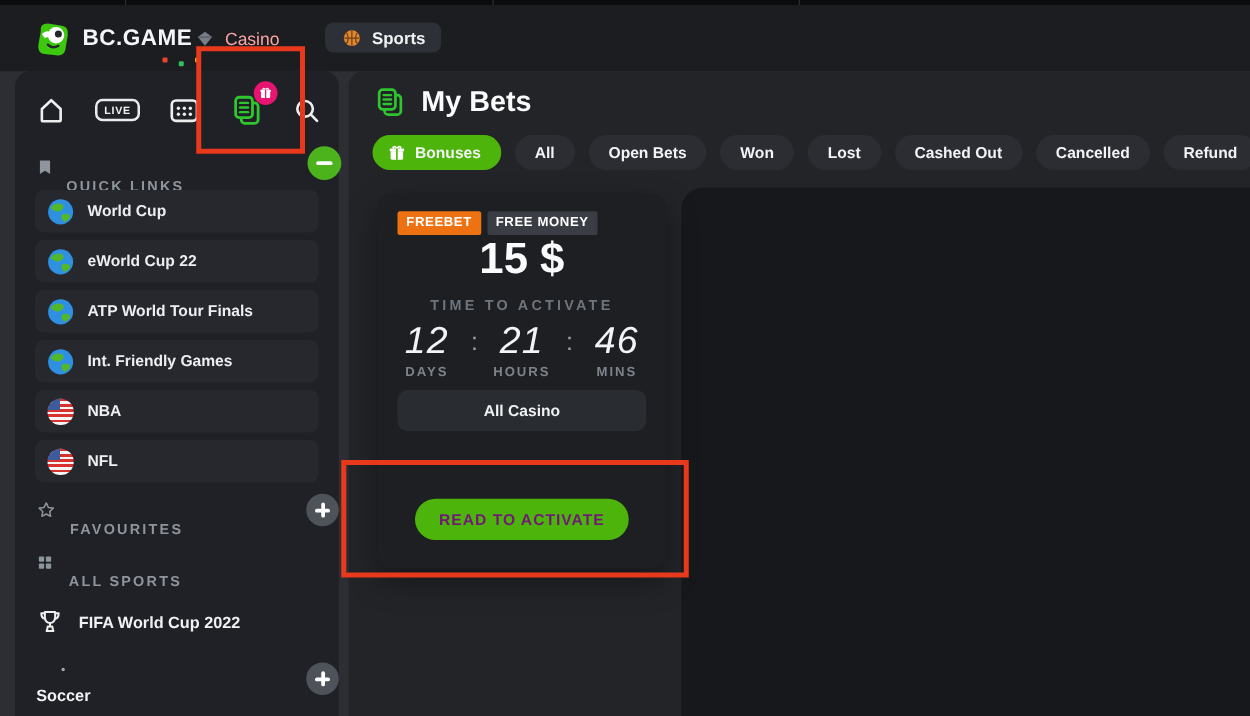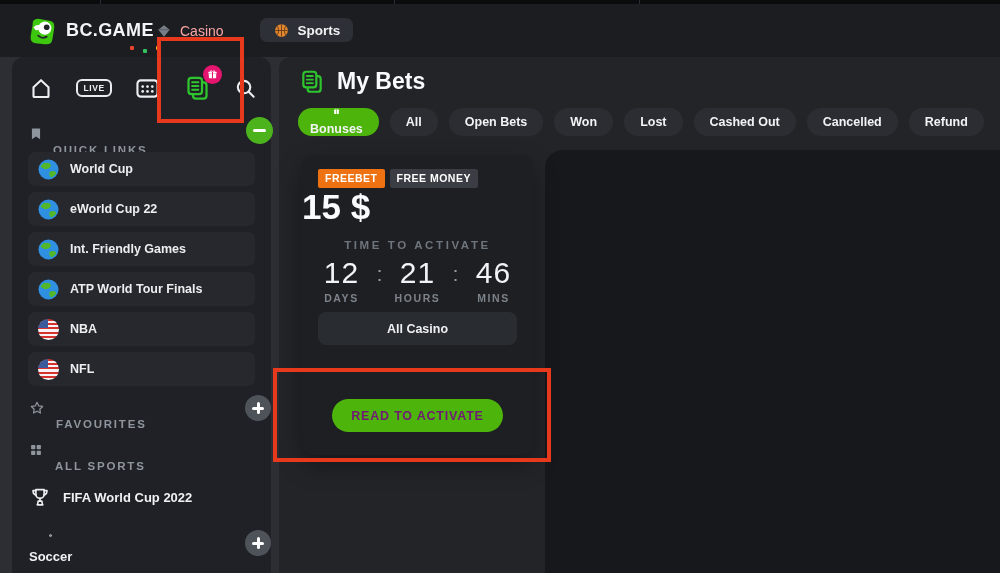--- a/index.html
+++ b/index.html
@@ -58,35 +58,35 @@
   .fifa-row { top:425px; } .soccer-row { top:477px;flex-direction:column; }
 
   
   .main { position:absolute; left:279px; top:57px; width:721px; height:516px; background:#232428; border-top-left-radius:12px; }
   .well { position:absolute; left:266px; top:93px; right:0; bottom:0; background:#17181b; border-top-left-radius:18px; }
   .page-header { position:absolute; left:20px; top:11px; display:flex; align-items:center; gap:12px; }
   .page-header h1 { color:#fafbfc; font-size:23px; font-weight:bold; }
   .chips { position:absolute; left:19px; top:51px; display:flex; gap:11px; }
   .chip { height:28px; border-radius:14px; background:#2b2d32; color:#f2f3f5; font-size:12.5px; font-weight:bold;
           display:flex; align-items:center; padding:0 16px; cursor:pointer; white-space:nowrap; }
-  .chip.active { background:#4db40c; padding:0 16px 0 12px; gap:7px;flex-direction:column; }
+  .chip.active { background:#4db40c; padding:0 16px 0 12px; gap:7px; }
 
   
   .card { position:absolute; left:23px; top:98px; width:231px; height:300px; background:#1d1f23; border-radius:12px;
           box-shadow:0 10px 24px rgba(0,0,0,.35); z-index:2; }
   .badges { position:absolute; left:16px; top:14px; display:flex; gap:5px; }
   .badge { color:#fff; font-size:10.5px; font-weight:bold; letter-spacing:.5px; padding:4px 7px; border-radius:2px; line-height:1; }
   .badge.freebet { background:#ee7211; }
   .badge.money { background:#3a3d43; }
-  .amount { position:absolute; left:0; top:32px; width:100%; text-align:left; color:#fafbfc; font-size:35px; font-weight:bold; }
+  .amount { position:absolute; left:0; top:32px; width:100%; text-align:center; color:#fafbfc; font-size:35px; font-weight:bold; }
   .cd-title { position:absolute; left:0; top:84px; width:100%; text-align:center; color:#6f757d;
               font-size:11.5px; font-weight:bold; letter-spacing:2.6px; }
   .cd-row { position:absolute; left:0; top:101px; width:100%; display:flex; justify-content:center; }
   .cd-grp { width:60px; text-align:center; }
-  .cd-val { color:#f2f3f5; font-size:30px; letter-spacing:1px; line-height:34px; }
+  .cd-val { color:#f2f3f5; font-size:30px; letter-spacing:1px; line-height:34px;font-style:italic; }
   .cd-unit { color:#7d838b; font-size:10.5px; font-weight:bold; letter-spacing:1.6px; margin-top:2px; }
   .cd-col { width:16px; text-align:center; color:#9aa0a7; font-size:20px; line-height:30px; margin-top:3px; }
   .events-btn { position:absolute; left:16px; right:16px; top:157px; height:33px; background:#292c31; border-radius:8px;
                 display:flex; align-items:center; justify-content:center; color:#eef0f2; font-size:12.5px; font-weight:bold; cursor:pointer; }
   .activate-btn { position:absolute; left:30px; right:30px; bottom:23px; height:33px; background:#4db40c; border-radius:17px;
                   display:flex; align-items:center; justify-content:center; color:#701a75; font-size:12.5px; font-weight:bold;
                   letter-spacing:.8px; cursor:pointer; }
 
   
   .annot { position:absolute; border:4px solid #e8391c; z-index:60; pointer-events:none; }
@@ -216,29 +216,29 @@
           <path d="M12 13.5 Q16 11.5 19.2 14.2 Q18 18.2 14 19.2 Q11 17.2 12 13.5Z" fill="#52b82a"></path>
         </svg>
         <span class="lbl">eWorld Cup 22</span>
       </div>
       <div class="ql-item">
         <svg width="21" height="21" viewBox="0 0 22 22">
           <circle cx="11" cy="11" r="10.5" fill="#2f8fe0"></circle>
           <path d="M2.5 7.5 Q6 3 11 4.2 Q14.5 5.2 13.2 8.2 Q10 12 6.2 10.2 Q3.4 9 2.5 7.5Z" fill="#52b82a"></path>
           <path d="M12 13.5 Q16 11.5 19.2 14.2 Q18 18.2 14 19.2 Q11 17.2 12 13.5Z" fill="#52b82a"></path>
         </svg>
-        <span class="lbl">Int. Friendly Games</span>
+        <span class="lbl">ATP World Tour Finals</span>
       </div>
       <div class="ql-item">
         <svg width="21" height="21" viewBox="0 0 22 22">
           <circle cx="11" cy="11" r="10.5" fill="#2f8fe0"></circle>
           <path d="M2.5 7.5 Q6 3 11 4.2 Q14.5 5.2 13.2 8.2 Q10 12 6.2 10.2 Q3.4 9 2.5 7.5Z" fill="#52b82a"></path>
           <path d="M12 13.5 Q16 11.5 19.2 14.2 Q18 18.2 14 19.2 Q11 17.2 12 13.5Z" fill="#52b82a"></path>
         </svg>
-        <span class="lbl">ATP World Tour Finals</span>
+        <span class="lbl">Int. Friendly Games</span>
       </div>
       <div class="ql-item">
         <span class="flag-us"></span>
         <span class="lbl">NBA</span>
       </div>
       <div class="ql-item">
         <span class="flag-us"></span>
         <span class="lbl">NFL</span>
       </div>
     </div>

